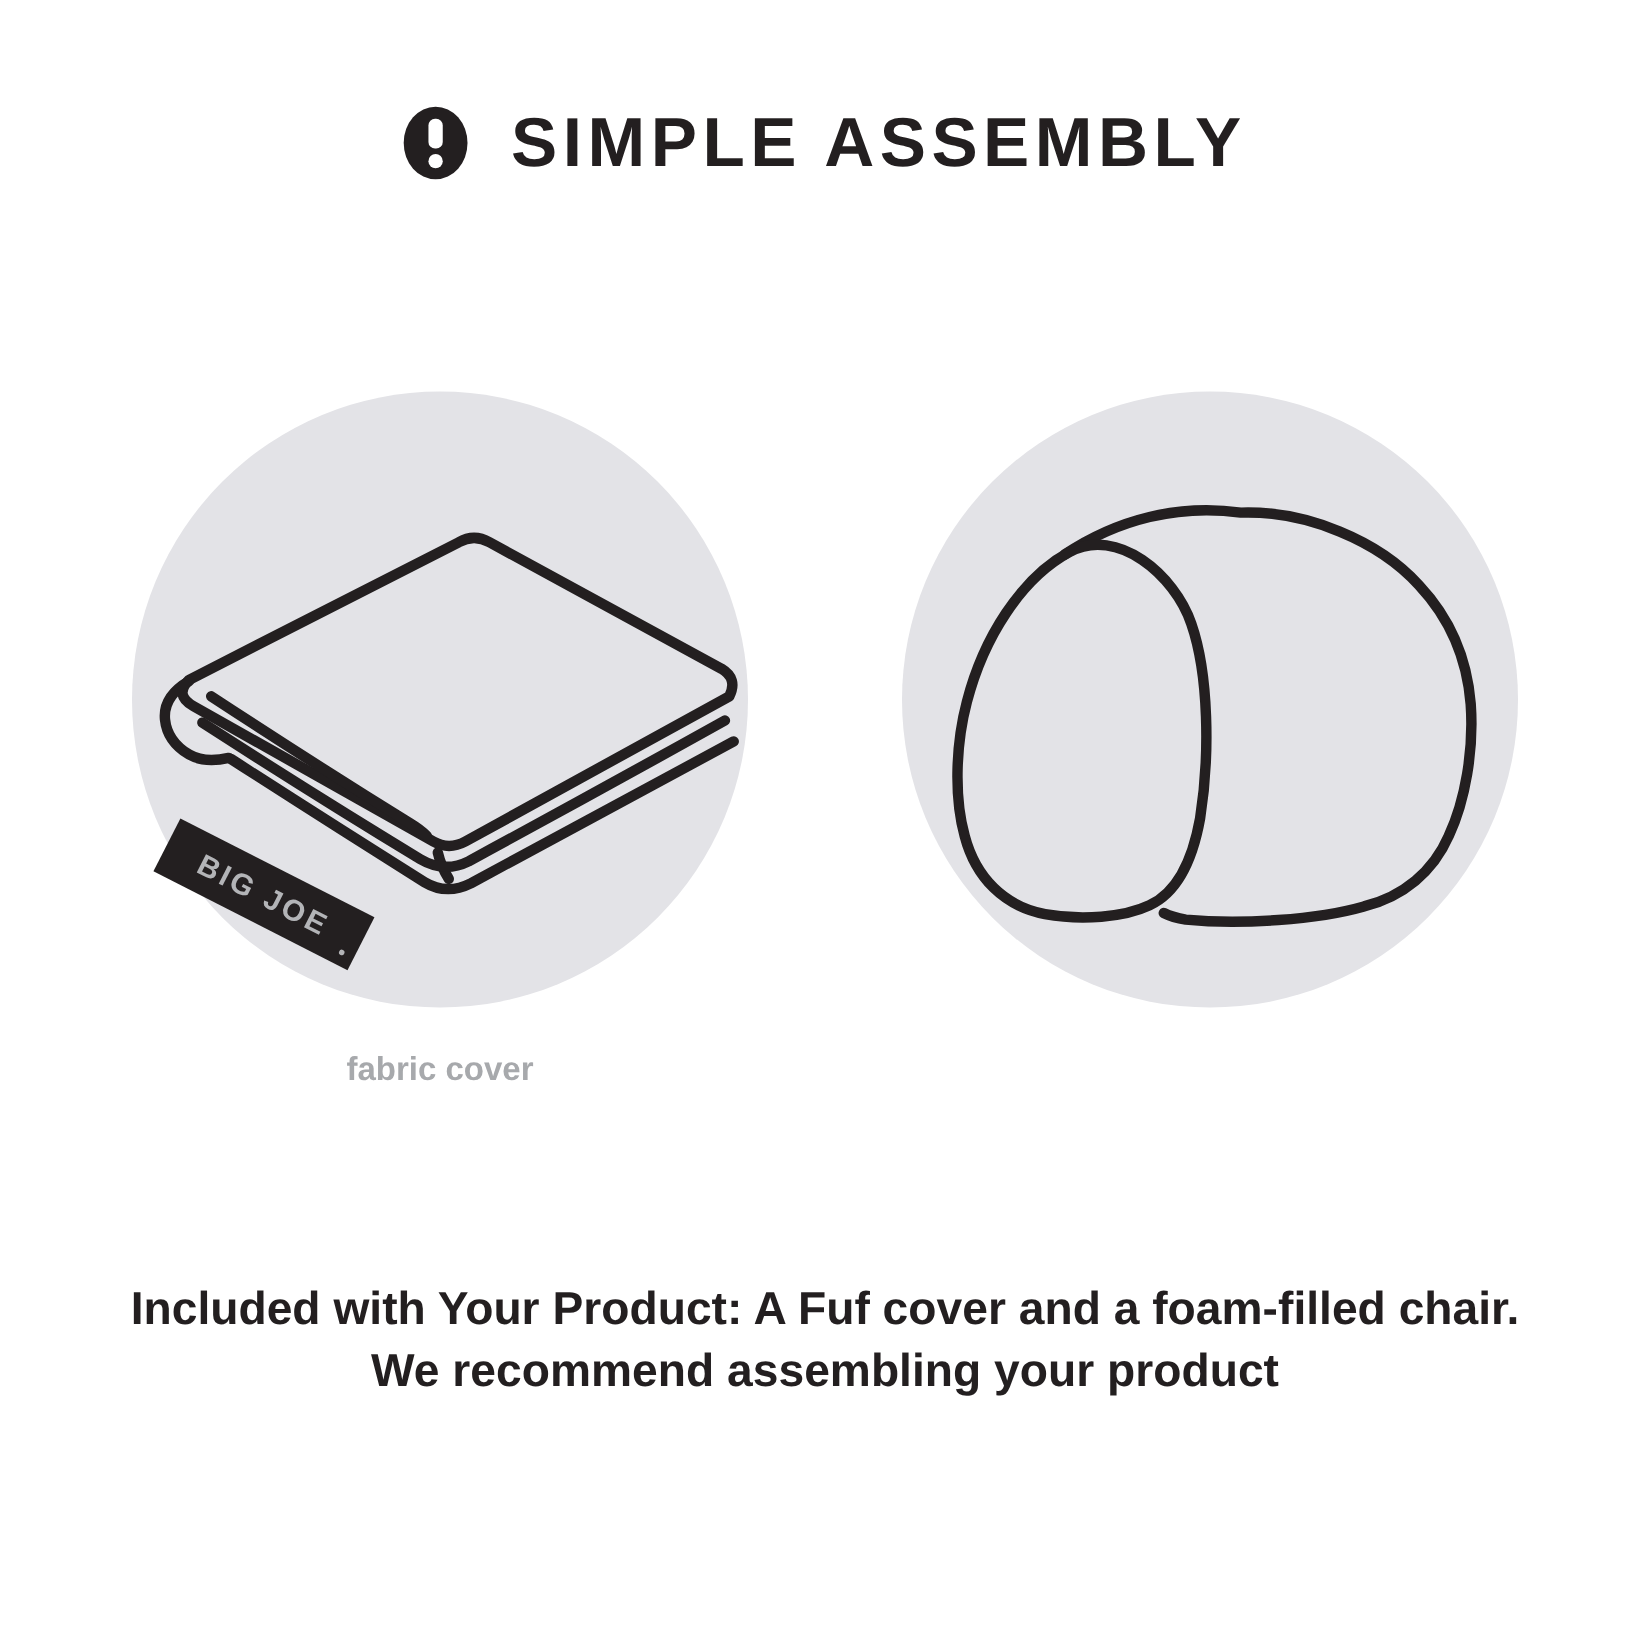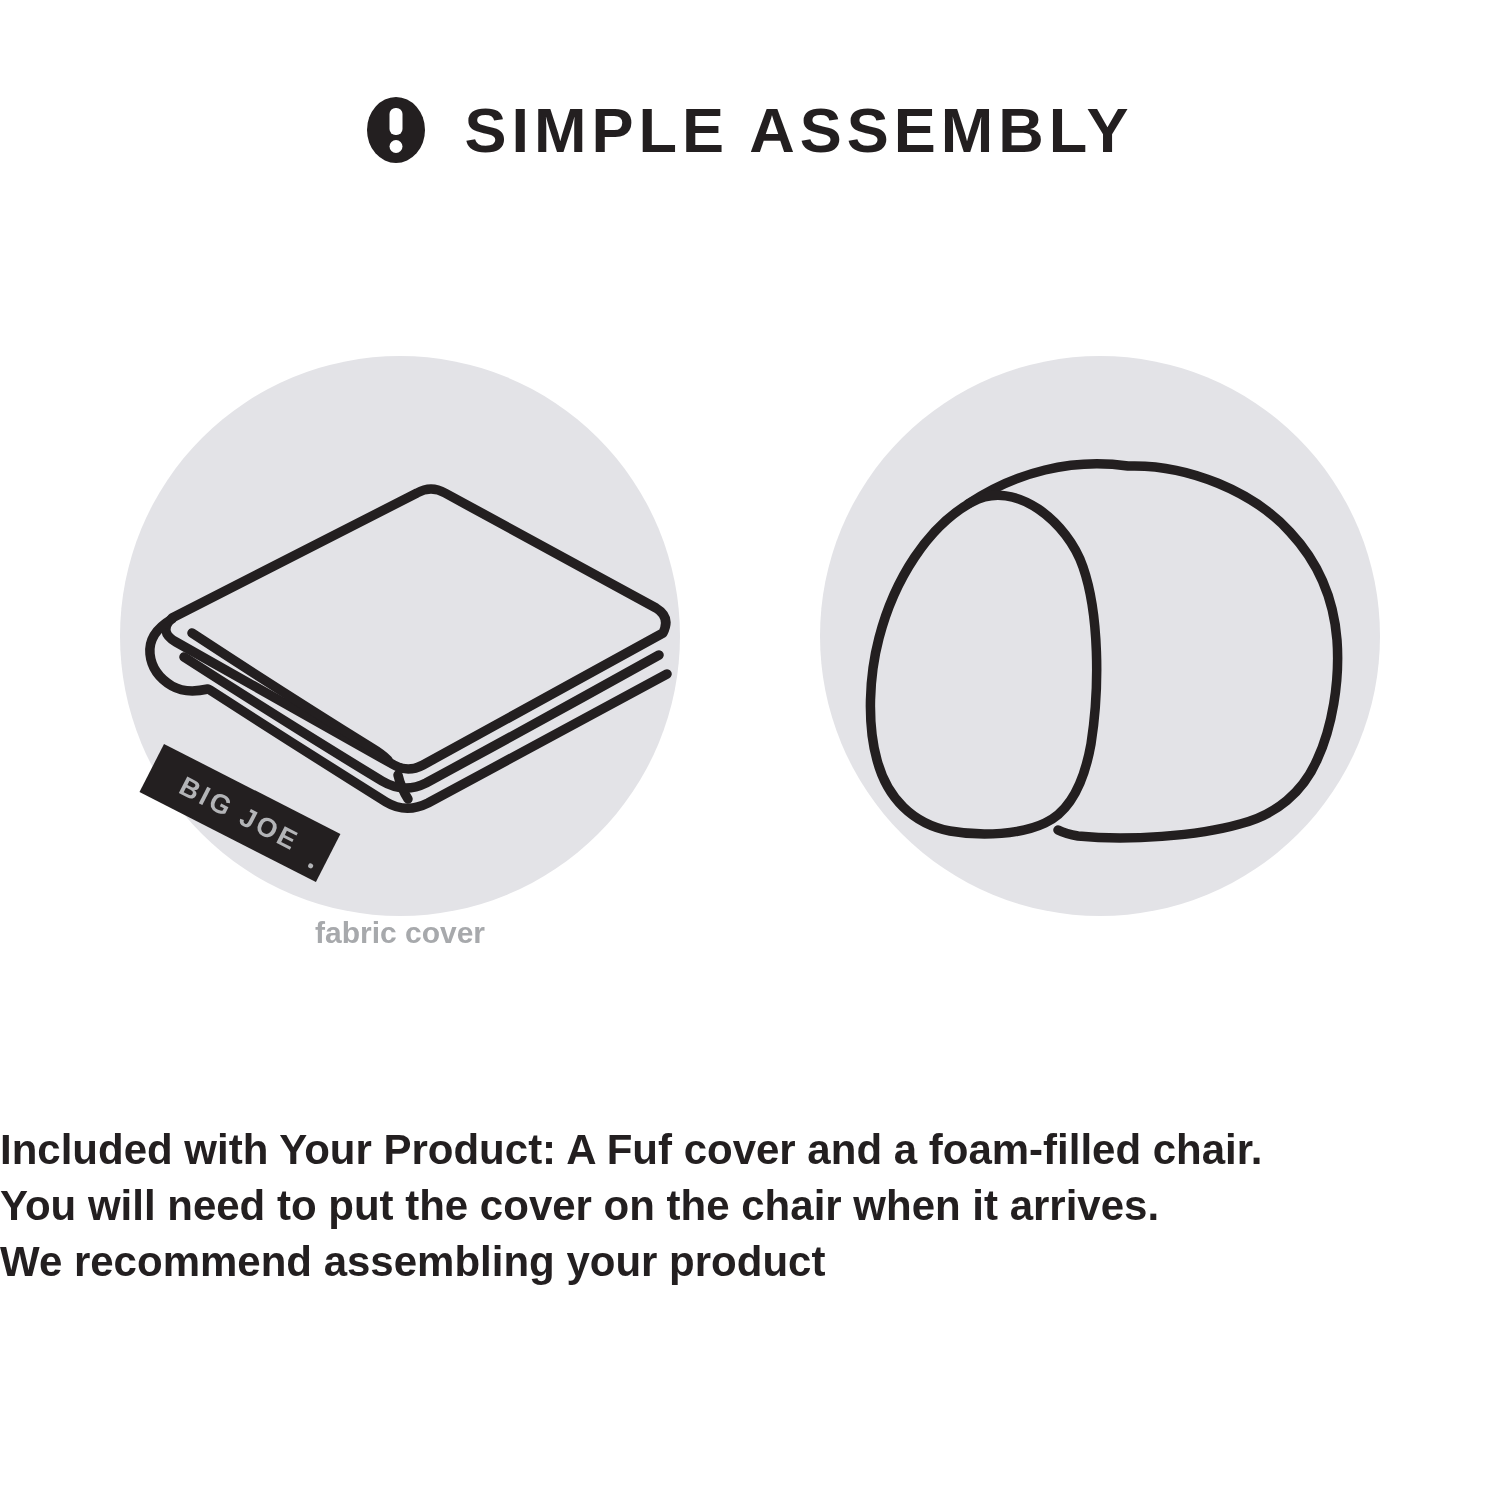--- a/index.html
+++ b/index.html
@@ -48,26 +48,28 @@
   }
   .figure { width:560px; }
   .circle {
     width:560px; height:560px;
     border-radius:50%;
     background:#e3e3e7;
     position:relative;
   }
   .circle svg { position:absolute; left:0; top:0; }
   .caption {
+    margin-top:40px;
     text-align:center;
     font-size:30px; font-weight:bold;
     color:#a7a9ac;
   }
   .body-text {
     margin-top:172px;
+    text-align:center;
     font-size:42px; font-weight:bold;
     line-height:56px;
     color:#231f20;
   }
   .stroke {
     fill:none;
     stroke:#231f20;
     stroke-width:9.5;
     stroke-linecap:round;
     stroke-linejoin:round;
@@ -123,15 +125,14 @@
 
         <path class="stroke" d="M 152 146 C 108 170 74 224 59 282 C 49 320 47 368 57 404 C 67 442 93 468 130 475 C 163 481 202 478 225 467 C 249 456 264 427 271 388 C 280 331 279 257 263 211 C 248 167 196 122 152 146 Z"></path>
       </svg>
     </div>
   </div>
 
 </div>
 
 <div class="body-text">
   <div>Included with Your Product: A Fuf cover and a foam-filled chair.</div>
-  <div>You will need to put the cover on the chair when it arrives.</div>
   <div>We recommend assembling your product</div>
 </div>
 
 </body></html>

